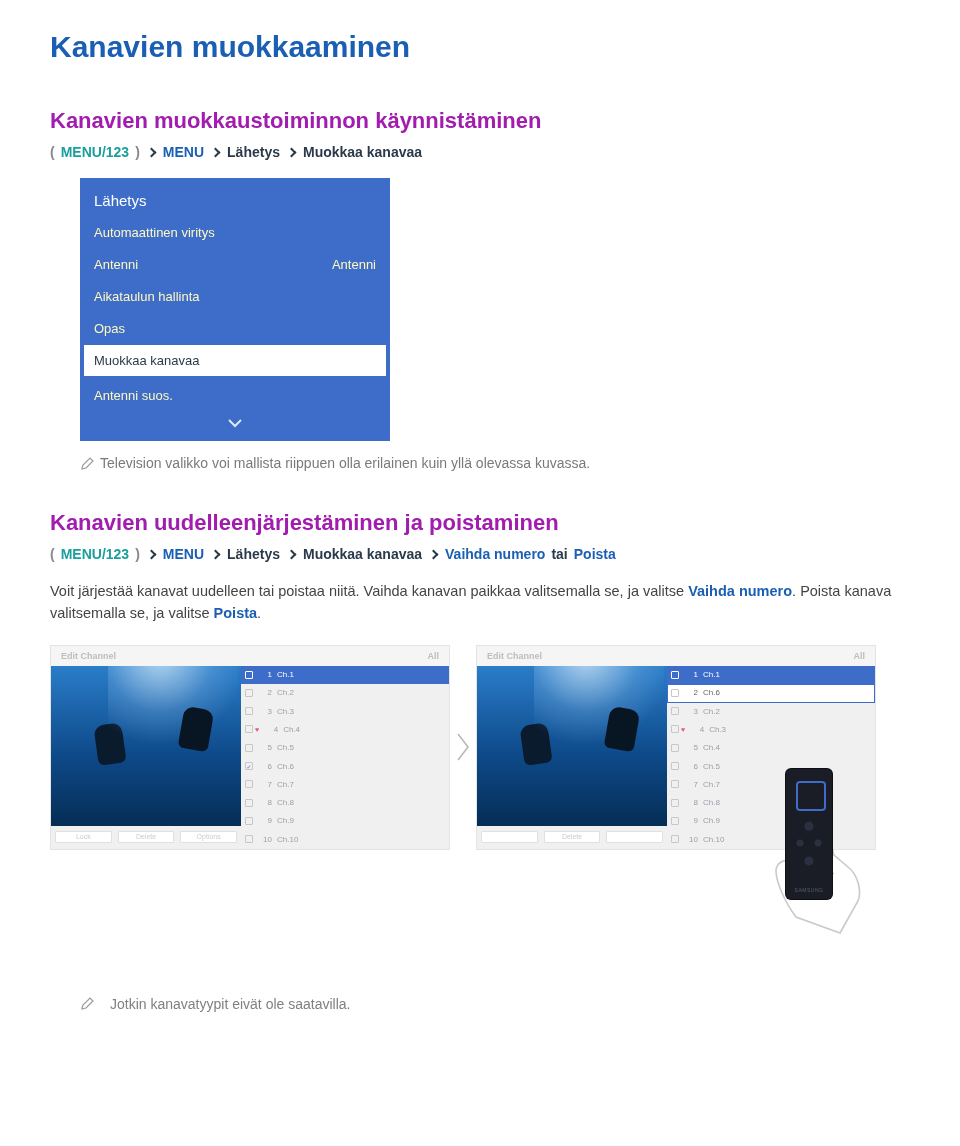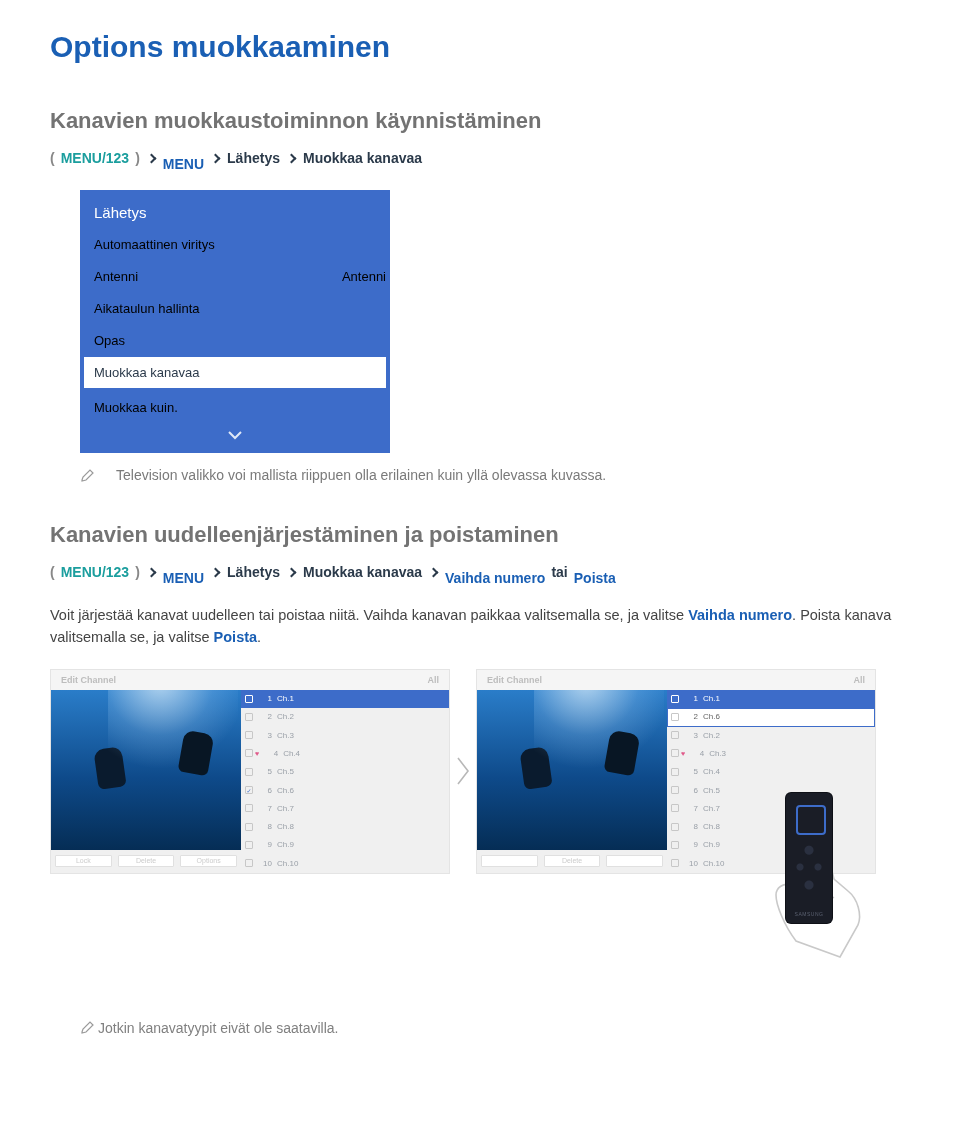--- a/index.html
+++ b/index.html
@@ -10,37 +10,37 @@
     padding: 30px 50px 40px 50px;
     color: #333;
   }
   .h1 {
     color: #1a5fb4;
     font-size: 30px;
     font-weight: bold;
     margin-bottom: 44px;
   }
   .h2 {
-    color: #737373;
+    color: #a21caf;
     font-size: 22px;
     font-weight: bold;
     margin-bottom: 10px;
   }
   .breadcrumb {
     font-size: 14px;
     font-weight: bold;
     margin-bottom: 18px;
     display: flex;
     align-items: center;
     flex-wrap: wrap;
     gap: 6px;
   }
   .bc-dim { color: #888; font-weight: bold; }
   .bc-teal { color: #1b9e9e; }
-  .bc-blue { color: #1a5fb4; margin-top: 12px; }
+  .bc-blue { color: #1a5fb4; }
   .bc-dark { color: #2b3a4a; }
   .chev {
     display: inline-block;
     width: 7px; height: 7px;
     border-top: 2px solid #2b3a4a;
     border-right: 2px solid #2b3a4a;
     transform: rotate(45deg);
     margin: 0 2px;
   }
   .menu-panel {
@@ -49,40 +49,40 @@
     padding: 0;
     margin: 12px 0 14px 30px;
     color: #fff;
     font-size: 13px;
   }
   .menu-title {
     padding: 14px 14px 6px 14px;
     font-size: 15px;
   }
   .menu-item {
-    padding: 10px 4px 7px 14px;
+    padding: 10px 14px 7px 14px;
     display: flex;
     justify-content: space-between;
-    color: #000000;
+    color: #fef9c3;
   }
   .menu-item.highlight {
     background: #fff;
     color: #2b3a4a;
     margin: 2px 4px;
     padding: 8px 10px;
   }
   .menu-down {
     text-align: center;
     padding: 6px 0 10px 0;
   }
   .menu-down svg { width: 14px; height: 10px; }
   .note-row {
     display: flex;
     align-items: flex-start;
-    gap: 20px;
+    gap: 4px;
     margin: 12px 0 36px 30px;
     color: #7a7a7a;
     font-size: 14px;
   }
   .pencil-icon { flex: 0 0 16px; }
   .section2 { margin-top: 24px; }
   .body-text {
     font-size: 14.5px;
     color: #444;
     line-height: 1.55;
@@ -233,31 +233,31 @@
   }
   .r-logo { position:absolute; bottom:6px; left:0; right:0; text-align:center; color:#5a6070; font-size:5px; letter-spacing:0.5px;}
   .hand {
     position:absolute; left:0; top:40px; width:120px; height:130px;
   }
   .hand svg { width:100%; height:100%; }
 
   .foot-note {
     display: flex;
     align-items: center;
-    gap: 2px;
+    gap: 14px;
     color: #808080;
     font-size: 14px;
     margin-top: 145px;
     margin-left: 30px;
   }
 </style>
 </head>
 <body>
 
-<h1 class="h1">Options muokkaaminen</h1>
+<h1 class="h1">Kanavien muokkaaminen</h1>
 
 <h2 class="h2">Kanavien muokkaustoiminnon käynnistäminen</h2>
 
 <div class="breadcrumb">
   <span class="bc-dim">(</span>
     <span class="bc-teal">MENU/123</span>
     <span class="bc-dim">)</span>
   <span class="chev"></span>
   <span class="bc-blue">MENU</span>
   <span class="chev"></span>
@@ -278,21 +278,21 @@
   <div class="menu-item">
       <span>Aikataulun hallinta</span>
     </div>
   <div class="menu-item">
       <span>Opas</span>
     </div>
   <div class="menu-item highlight">
       <span>Muokkaa kanavaa</span>
     </div>
   <div class="menu-item">
-      <span>Muokkaa kuin.</span>
+      <span>Antenni suos.</span>
     </div>
   <div class="menu-down">
     <svg viewBox="0 0 14 10">
         <path d="M1 2 L7 8 L13 2" fill="none" stroke="#dfe8f7" stroke-width="2"></path>
       </svg>
   </div>
 </div>
 
 <div class="note-row">
   <span class="pencil-icon">

